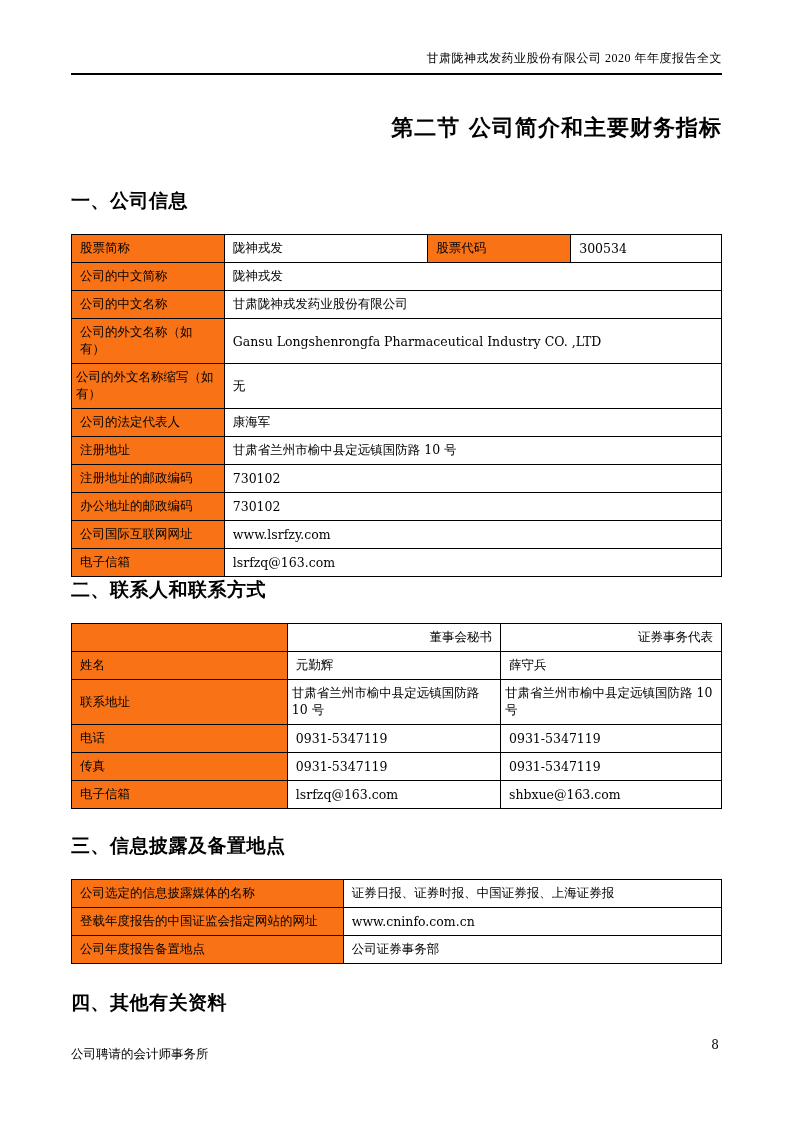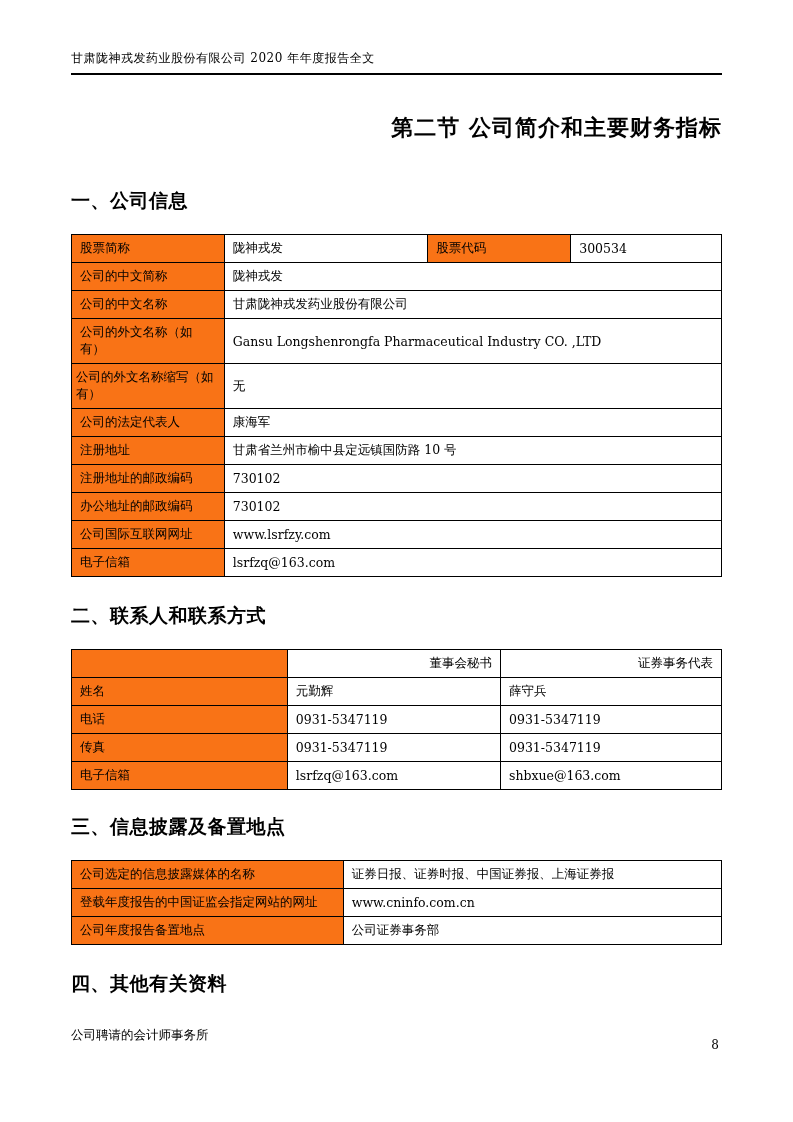--- a/index.html
+++ b/index.html
@@ -9,23 +9,24 @@
     height: 1122px;
     background: #ffffff;
     color: #000;
     font-family: "DejaVu Serif", "Liberation Serif", serif;
     overflow: hidden;
   }
   .content { margin: 0 71px; }
 
   .doc-header {
     padding-top: 50px;
-    text-align: left;
+    text-align: right;
     font-size: 12px;
     letter-spacing: 0.5px;
+    font-family: Liberation Serif, serif;
   }
   .header-rule {
     margin-top: 6px;
     border-bottom: 2.5px solid #000;
     height: 0;
   }
 
   .doc-title {
     margin-top: 38px;
     text-align: right;
@@ -34,21 +35,21 @@
     letter-spacing: 1px;
   }
 
   .section-heading {
     font-family: Liberation Sans, sans-serif;
     font-size: 19px;
     font-weight: bold;
     letter-spacing: 0.5px;
   }
   .sh-1 { margin-top: 45px; }
-  .sh-2 { margin-top: 26px; }
+  .sh-2 { }
   .sh-3 { margin-top: 24px; }
   .sh-4 { margin-top: 26px; }
 
   table.doc-table {
     width: 100%;
     border-collapse: collapse;
     table-layout: fixed;
     margin-top: 20px;
     font-size: 12.5px;
   }
@@ -157,20 +158,25 @@
         <td class="lbl"></td>
         <td class="ctr">董事会秘书</td>
         <td class="ctr">证券事务代表</td>
       </tr>
       <tr>
         <td class="lbl">姓名</td>
         <td>元勤辉</td>
         <td>薛守兵</td>
       </tr>
       <tr>
+        <td class="lbl">联系地址</td>
+        <td style="padding-left:4px;padding-right:2px;">甘肃省兰州市榆中县定远镇国防路 10 号</td>
+        <td style="padding-left:4px;padding-right:2px;">甘肃省兰州市榆中县定远镇国防路 10 号</td>
+      </tr>
+      <tr>
         <td class="lbl">电话</td>
         <td>0931-5347119</td>
         <td>0931-5347119</td>
       </tr>
       <tr>
         <td class="lbl">传真</td>
         <td>0931-5347119</td>
         <td>0931-5347119</td>
       </tr>
       <tr>

